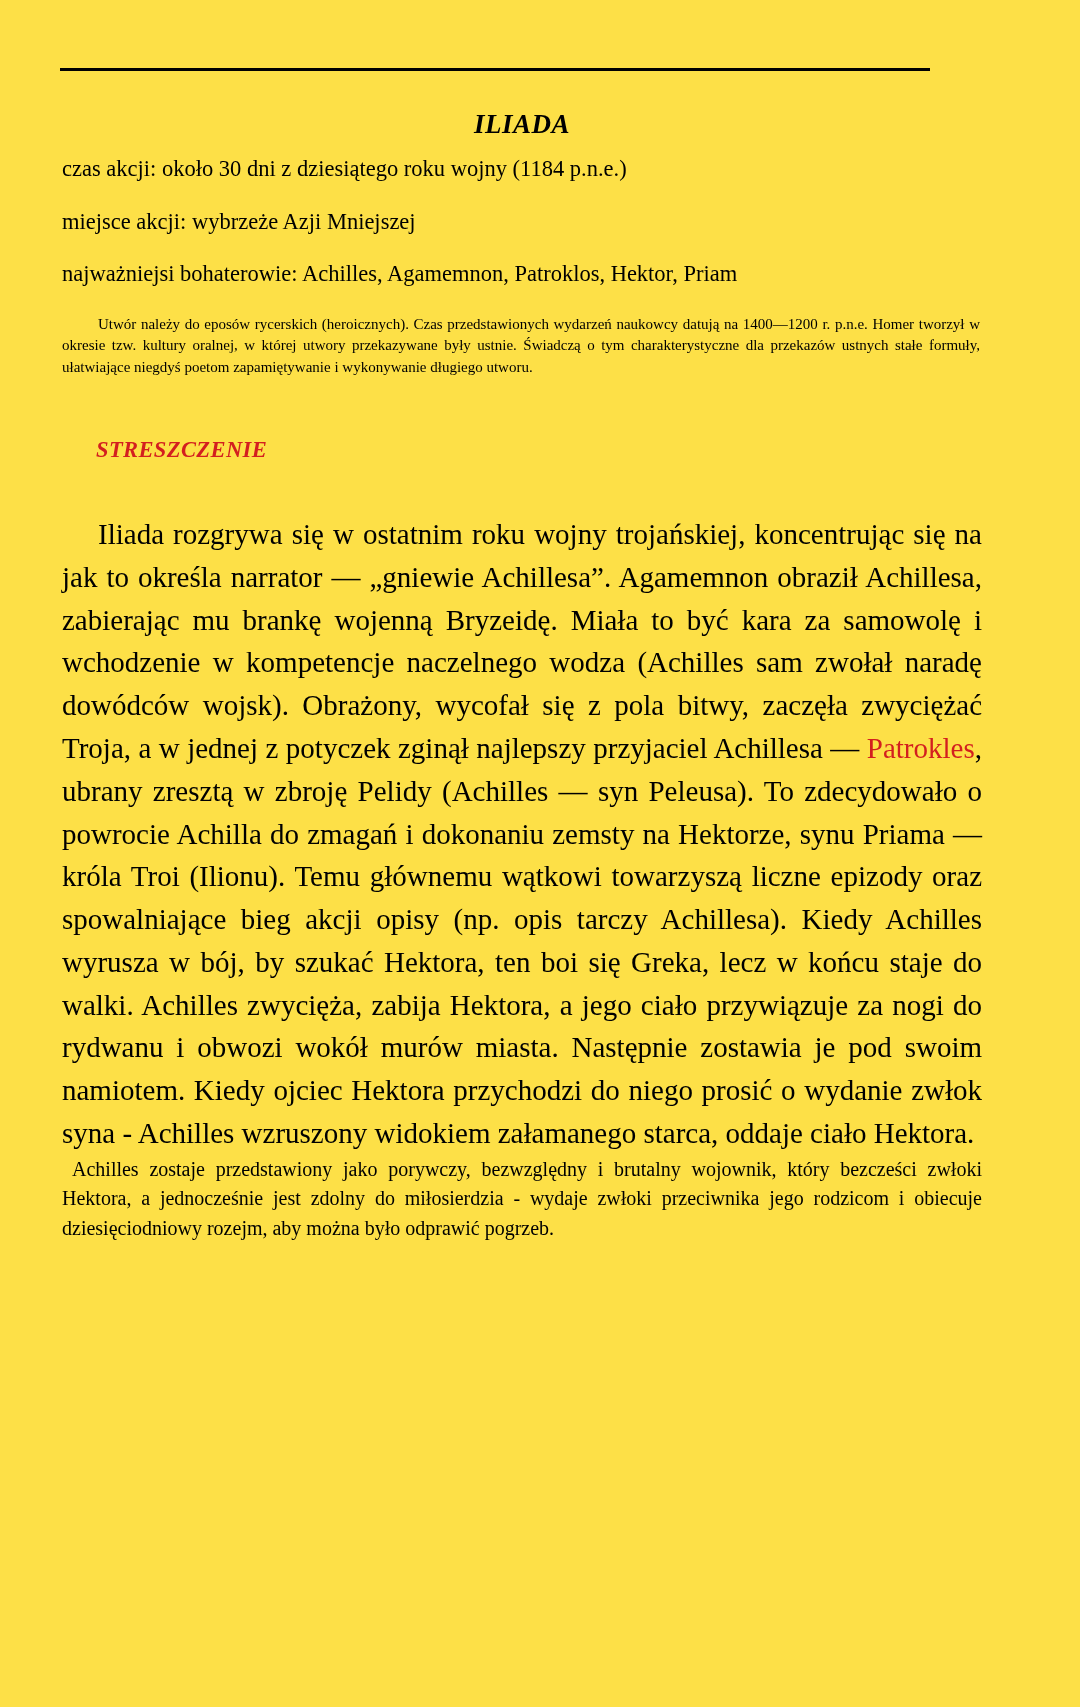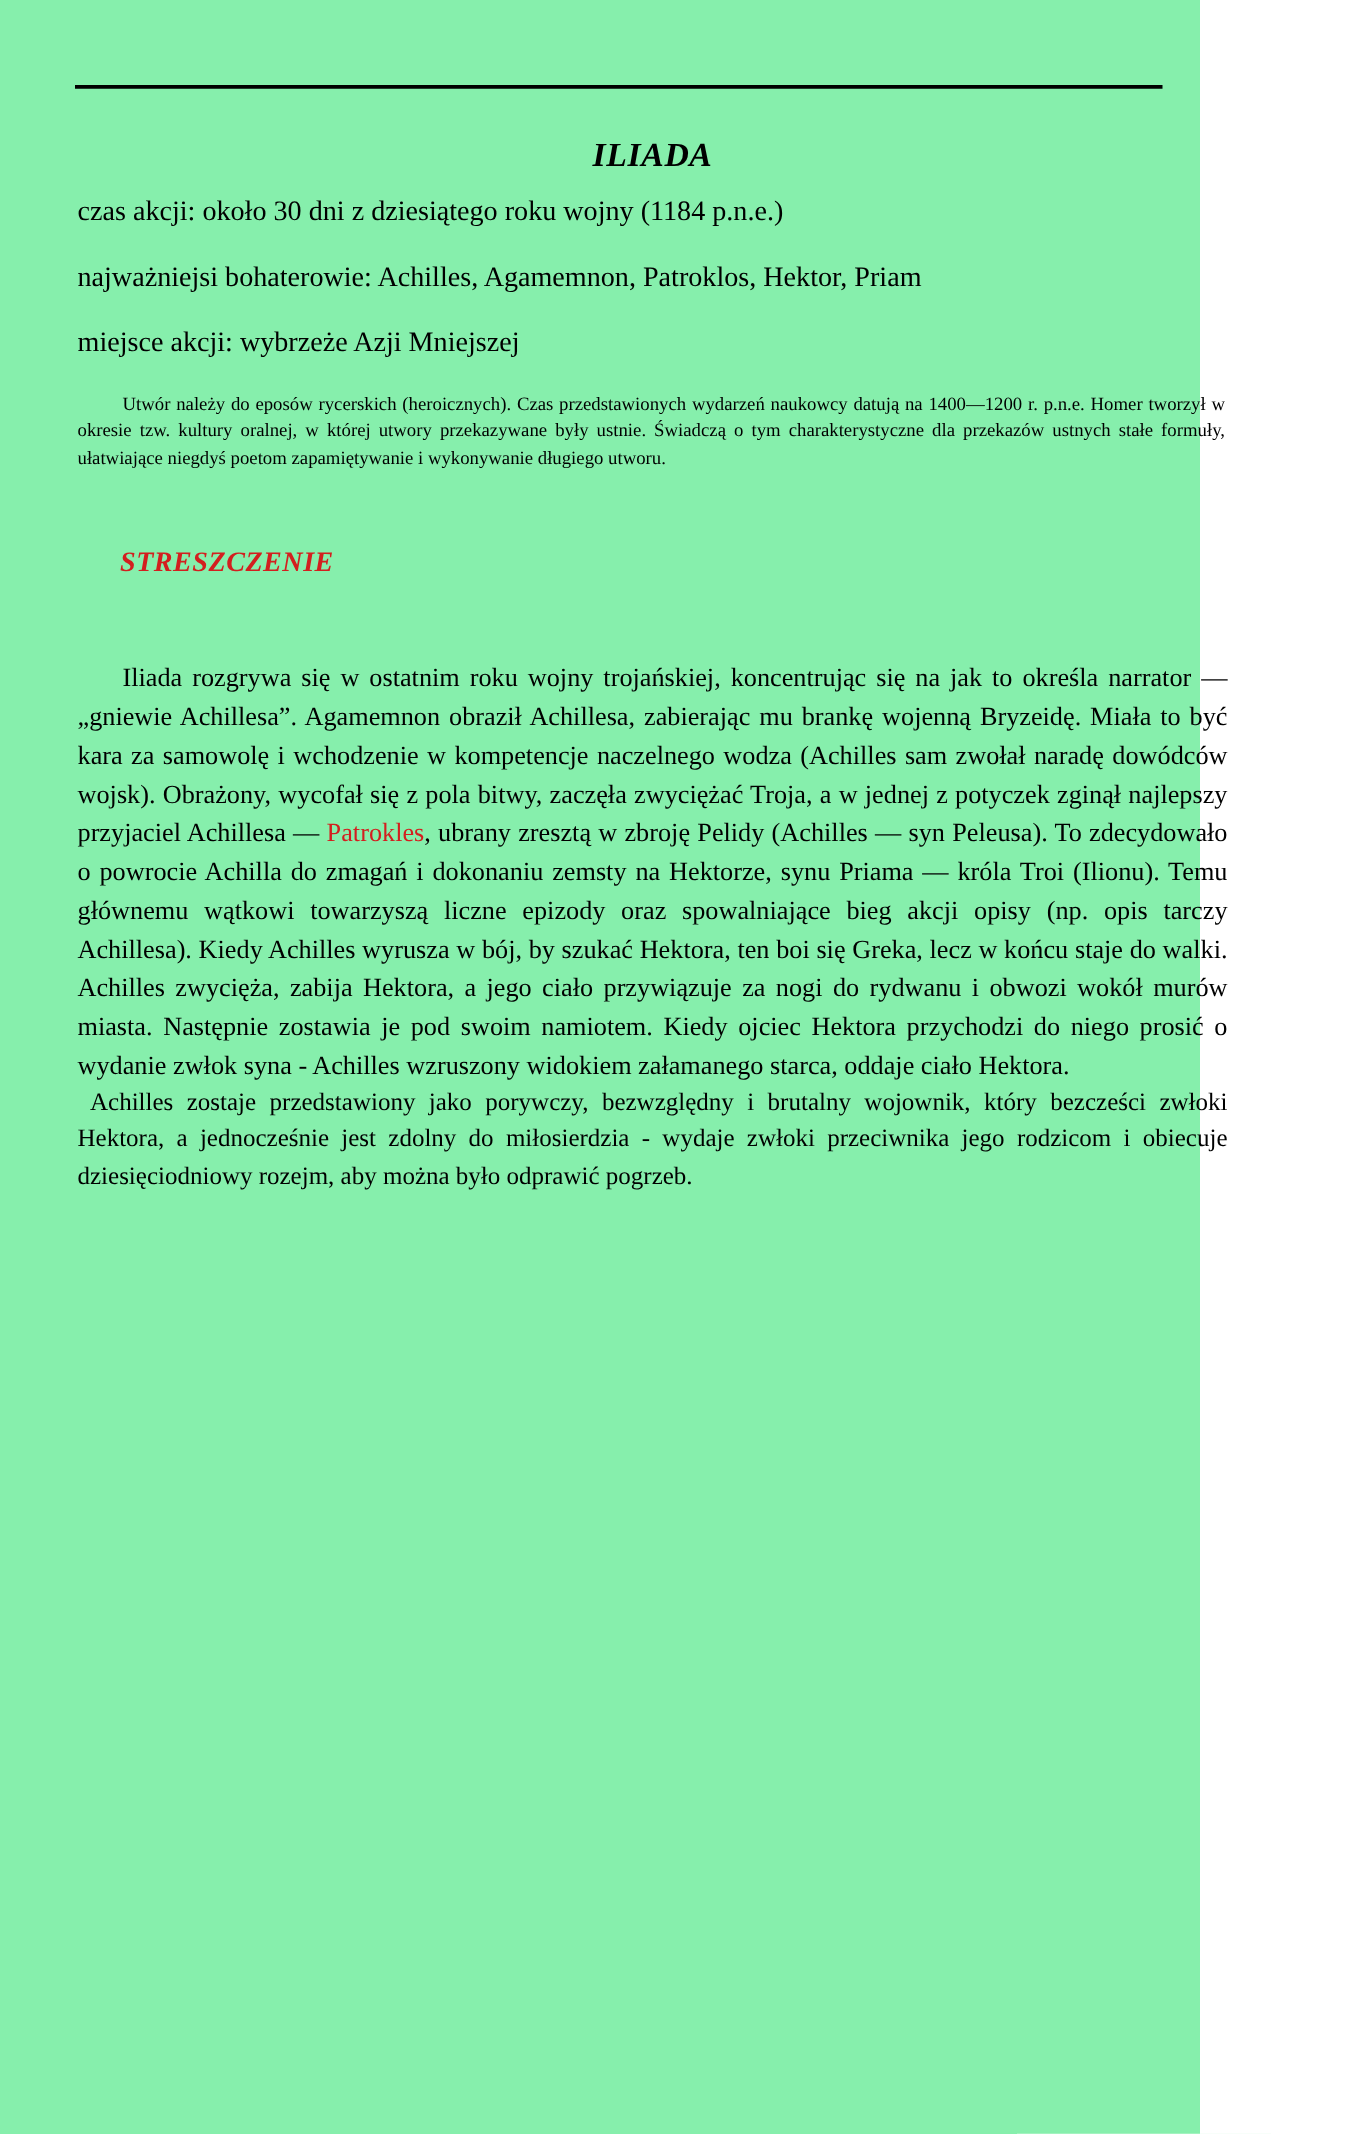--- a/index.html
+++ b/index.html
@@ -10,23 +10,23 @@
   }
   body {
     width: 1080px;
     height: 1707px;
     font-family: "Liberation Serif", "DejaVu Serif", serif;
     color: #000000;
     overflow: hidden;
   }
   .page {
     position: relative;
-    width: 960px;
+    width: 1080px;
     height: 1707px;
-    background: #86efac;
+    background: #fde047;
     box-sizing: border-box;
   }
   
   .top-rule {
     position: absolute;
     left: 60px;
     top: 68px;
     width: 870px;
     height: 0;
     border-top: 3px solid #000000;
@@ -67,26 +67,26 @@
   }
   .section-heading {
     font-weight: bold;
     font-style: italic;
     font-size: 22.5px;
     color: #d31f1f;
     margin: 58px 0 0 34px;
     letter-spacing: 0.4px;
   }
   .body-text {
-    font-size: 21px;
+    font-size: 29px;
     line-height: 1.475;
     text-align: justify;
     text-justify: inter-word;
     text-indent: 36px;
-    margin: 64px 0 0 0;
+    margin: 50px 0 0 0;
     width: 920px;
   }
   .body-text-2 {
     font-size: 20px;
     line-height: 1.475;
     text-align: justify;
     text-justify: inter-word;
     text-indent: 10px;
     margin: 0;
     width: 920px;
@@ -101,23 +101,23 @@
 <div class="page">
 
   <div class="top-rule"></div>
 
   <div class="content">
 
     <h1 class="doc-title">ILIADA</h1>
 
     <p class="meta-line">czas akcji: około 30 dni z dziesiątego roku wojny (1184 p.n.e.)</p>
 
+    <p class="meta-line">miejsce akcji: wybrzeże Azji Mniejszej</p>
+
     <p class="meta-line wrap2">najważniejsi bohaterowie: Achilles, Agamemnon, Patroklos, Hektor, Priam</p>
-
-    <p class="meta-line">miejsce akcji: wybrzeże Azji Mniejszej</p>
 
     <p class="intro">Utwór należy do eposów rycerskich (heroicznych). Czas przedstawionych wydarzeń naukowcy datują na 1400—1200 r. p.n.e. Homer tworzył w okresie tzw. kultury oralnej, w której utwory przekazywane były ustnie. Świadczą o tym charakterystyczne dla przekazów ustnych stałe formuły, ułatwiające niegdyś poetom zapamiętywanie i wykonywanie długiego utworu.</p>
 
     <h2 class="section-heading">STRESZCZENIE</h2>
 
     <p class="body-text"><span>Iliada rozgrywa się w ostatnim roku wojny trojańskiej, koncentrując się na jak to określa narrator — „gniewie Achillesa”. Agamemnon obraził Achillesa, zabierając mu brankę wojenną Bryzeidę. Miała to być kara za samowolę i wchodzenie w kompetencje naczelnego wodza (Achilles sam zwołał naradę dowódców wojsk). Obrażony, wycofał się z pola bitwy, zaczęła zwyciężać Troja, a w jednej z potyczek zginął najlepszy przyjaciel Achillesa — </span><span class="hl-red">Patrokles</span><span>, ubrany zresztą w zbroję Pelidy (Achilles — syn Peleusa). To zdecydowało o powrocie Achilla do zmagań i dokonaniu zemsty na Hektorze, synu Priama — króla Troi (Ilionu). Temu głównemu wątkowi towarzyszą liczne epizody oraz spowalniające bieg akcji opisy (np. opis tarczy Achillesa). Kiedy Achilles wyrusza w bój, by szukać Hektora, ten boi się Greka, lecz w końcu staje do walki. Achilles zwycięża, zabija Hektora, a jego ciało przywiązuje za nogi do rydwanu i obwozi wokół murów miasta. Następnie zostawia je pod swoim namiotem. Kiedy ojciec Hektora przychodzi do niego prosić o wydanie zwłok syna - Achilles wzruszony widokiem załamanego starca, oddaje ciało Hektora.</span></p>
 
     <p class="body-text-2">Achilles zostaje przedstawiony jako porywczy, bezwzględny i brutalny wojownik, który bezcześci zwłoki Hektora, a jednocześnie jest zdolny do miłosierdzia - wydaje zwłoki przeciwnika jego rodzicom i obiecuje dziesięciodniowy rozejm, aby można było odprawić pogrzeb.</p>
 
   </div>

